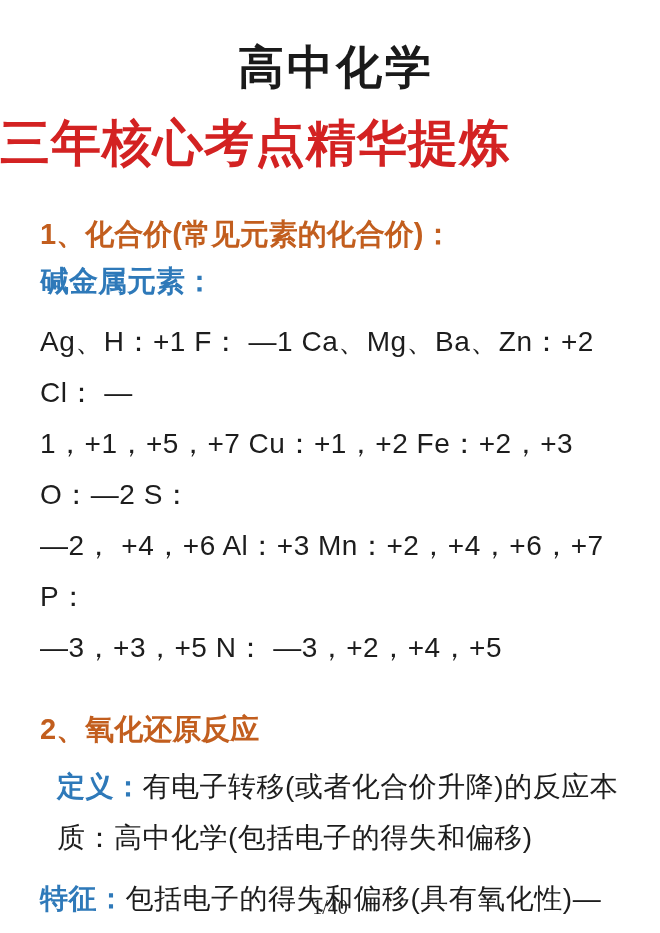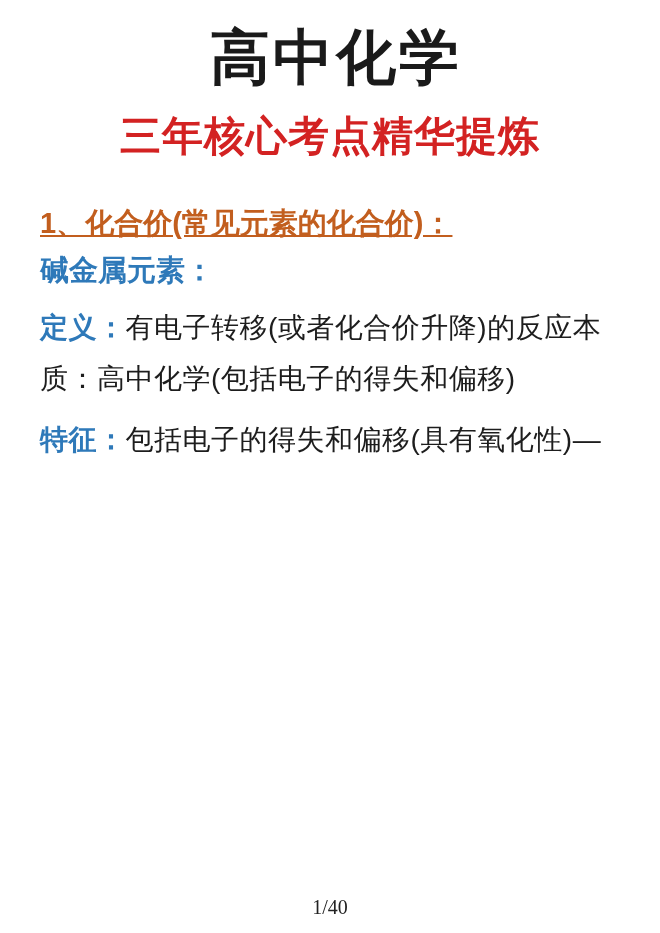--- a/index.html
+++ b/index.html
@@ -10,51 +10,50 @@
   .page {
     position: relative;
     width: 660px;
     height: 933px;
     margin: 0 auto;
     background: #ffffff;
     overflow: hidden;
     font-family: "Liberation Sans", sans-serif;
   }
   .title {
-    margin: 28px 0 0 0;
+    margin: 44px 0 0 0;
     text-align: center;
-    font-size: 60px;
+    font-size: 46px;
     line-height: 1;
     font-weight: bold;
     letter-spacing: 3px;
     color: #1a1a1a;
     padding-left: 12px;
   }
   .subtitle {
     margin: 28px 0 0 0;
-    text-align: center;
-    font-size: 41px;
+    text-align: left;
+    font-size: 50px;
     line-height: 1;
     font-weight: bold;
     letter-spacing: 1px;
     color: #d32222;
   }
   .content {
     padding: 0 40px;
   }
   .sec-heading {
     font-size: 29px;
     line-height: 1;
     font-weight: bold;
     color: #c25e1e;
     margin: 0;
   }
   .sec-heading.first {
     margin-top: 52px;
-    text-decoration: underline;
   }
   .sec-heading.second {
     margin-top: 42px;
   }
   .subheading {
     margin-top: 18px;
     font-size: 29px;
     line-height: 1;
     font-weight: bold;
     color: #2e79b9;
@@ -68,20 +67,21 @@
   }
   .para {
     margin: 0;
     font-size: 28px;
     line-height: 51px;
     color: #1d1d1d;
     letter-spacing: 0.5px;
   }
   .para.definition {
     margin-top: 17px;
+    margin-left: 17px;
   }
   .para.feature {
     margin-top: 10px;
   }
   .inline-label {
     color: #2e79b9;
     font-weight: bold;
   }
   .page-indicator {
     position: absolute;
@@ -103,23 +103,30 @@
 
   <h2 class="subtitle">三年核心考点精华提炼</h2>
 
   <div class="content">
 
     <section>
       <h3 class="sec-heading first">1、化合价(常见元素的化合价)：</h3>
 
       <div class="subheading">碱金属元素：</div>
 
+      <div class="valence">
+        <div>Ag、H：+1 F： —1 Ca、Mg、Ba、Zn：+2 Cl： —</div>
+        <div>1，+1，+5，+7 Cu：+1，+2 Fe：+2，+3 O：—2 S：</div>
+        <div>—2， +4，+6 Al：+3 Mn：+2，+4，+6，+7 P：</div>
+        <div>—3，+3，+5 N： —3，+2，+4，+5</div>
+      </div>
     </section>
 
     <section>
+      <h3 class="sec-heading second">2、氧化还原反应</h3>
 
       <p class="para definition">
         <span class="inline-label">定义：</span><span>有电子转移(或者化合价升降)的反应本</span><br>
         <span>质：高中化学(包括电子的得失和偏移)</span>
       </p>
 
       <p class="para feature">
         <span class="inline-label">特征：</span><span>包括电子的得失和偏移(具有氧化性)—</span>
       </p>
     </section>

